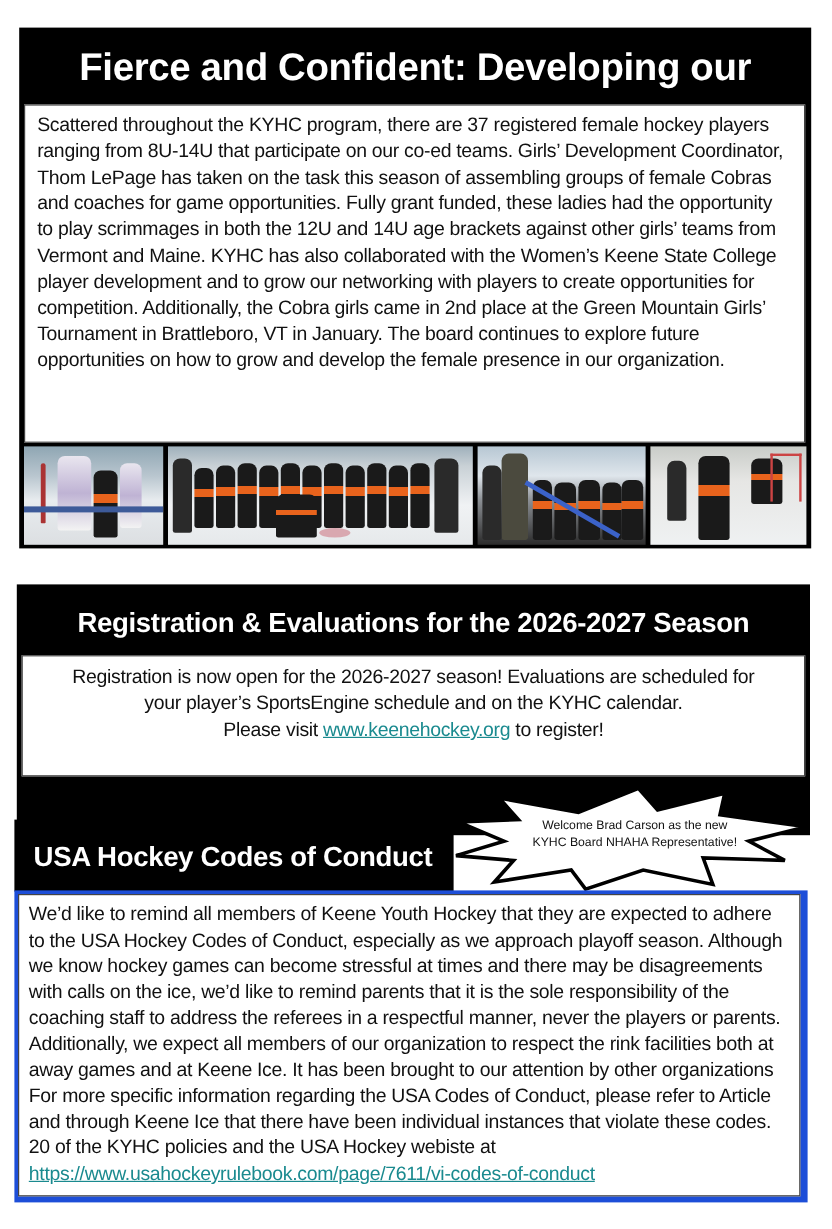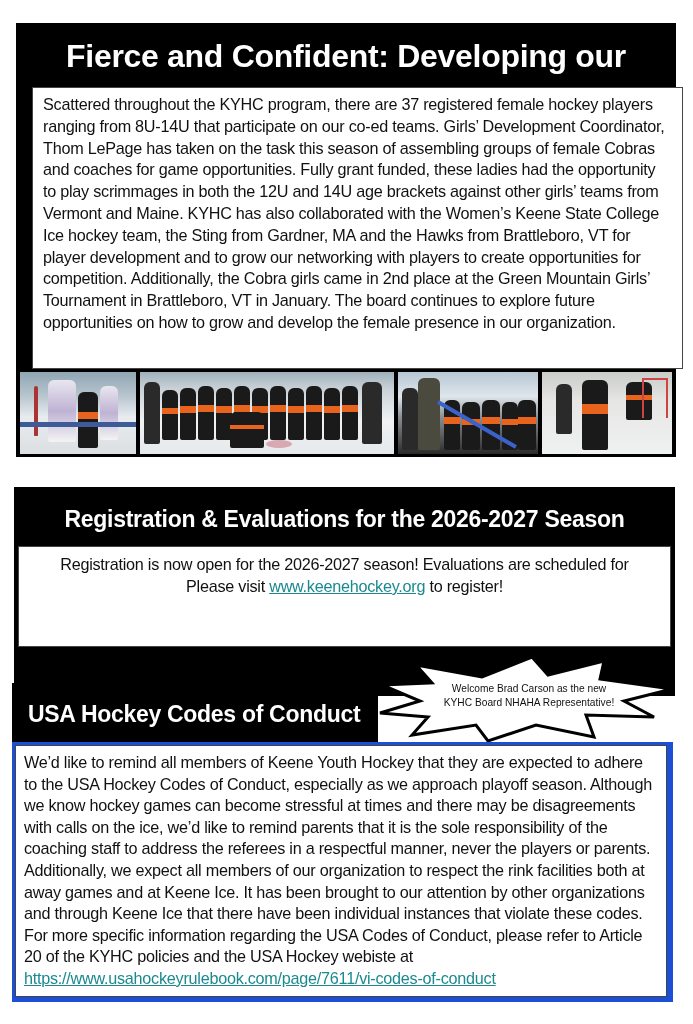--- a/index.html
+++ b/index.html
@@ -2,21 +2,21 @@
 <html><head>
   <meta charset="utf-8">
   <style>
     * { box-sizing: border-box; margin: 0; padding: 0; }
     html, body { width: 693px; height: 1024px; background: #ffffff; overflow: hidden; }
     body { position: relative; font-family: "Liberation Sans", sans-serif; color: #111; }
 
     
     .sec1 { position: absolute; left: 16px; top: 23px; width: 660px; height: 434px; background: #000; }
     .sec1 .title { position: absolute; left: 0; top: 0; width: 660px; height: 64px; color: #fff; font-size: 32px; font-weight: bold; text-align: center; line-height: 66px; letter-spacing: -0.3px; }
-    .sec1 .body { position: absolute; left: 4px; top: 64px; width: 651px; height: 282px; background: #fff; border: 1px solid #444; padding: 6px 0 0 10px; font-size: 16.2px; line-height: 21.8px; letter-spacing: -0.25px; margin-left: 12px; }
+    .sec1 .body { position: absolute; left: 4px; top: 64px; width: 651px; height: 282px; background: #fff; border: 1px solid #444; padding: 6px 0 0 10px; font-size: 16.2px; line-height: 21.8px; letter-spacing: -0.25px; }
     .photos { position: absolute; left: 4px; top: 349px; width: 652px; height: 82px; display: flex; gap: 4px; }
     .photo { height: 100%; position: relative; overflow: hidden; }
     .ph1 { width: 116px; background: linear-gradient(180deg, #8fa6b3 0%, #b9c6cf 30%, #e8ecef 55%, #dcdfe2 100%); }
     .ph2 { width: 254px; background: linear-gradient(180deg, #9fb0bb 0%, #c9d1d6 20%, #f0f2f4 60%, #e6e9eb 100%); }
     .ph3 { width: 140px; background: linear-gradient(180deg, #b7c7d3 0%, #dfe6ec 30%, #8a8e93 55%, #2b2b2b 100%); }
     .ph4 { width: 130px; background: linear-gradient(180deg, #c9ccc8 0%, #e6e6e4 35%, #eff1f2 100%); }
     .fig { position: absolute; border-radius: 6px 6px 2px 2px; }
     .jersey { background: linear-gradient(180deg, #1a1a1a 0%, #1a1a1a 35%, #e8631c 35%, #e8631c 48%, #1a1a1a 48%, #1a1a1a 100%); }
     .white-j { background: linear-gradient(180deg, #e9e6ef 0%, #bfb3d4 50%, #f3f3f3 100%); }
     .dark { background: #2a2a2a; }
@@ -40,21 +40,20 @@
 
 <section class="sec1">
   <h1 class="title">Fierce and Confident: Developing our Female Athletes</h1>
   <div class="body">
     <div>Scattered throughout the KYHC program, there are 37 registered female hockey players</div>
     <div>ranging from 8U-14U that participate on our co-ed teams.  Girls’ Development Coordinator,</div>
     <div>Thom LePage has taken on the task this season of assembling groups of female Cobras</div>
     <div>and coaches for game opportunities.  Fully grant funded, these ladies had the opportunity</div>
     <div>to play scrimmages in both the 12U and 14U age brackets against other girls’ teams from</div>
     <div>Vermont and Maine.  KYHC has also collaborated with the Women’s Keene State College</div>
-    <div>Ice hockey team, the Sting from Gardner, MA and the Hawks from Brattleboro, VT for</div>
     <div>player development and to grow our networking with players to create opportunities for</div>
     <div>competition. Additionally, the Cobra girls came in 2nd place at the Green Mountain Girls’</div>
     <div>Tournament in Brattleboro, VT in January.  The board continues to explore future</div>
     <div>opportunities on how to grow and develop the female presence in our organization.</div>
   </div>
   <div class="photos">
     <div class="photo ph1" title="goalie and players at the net">
       <div class="fig white-j" style="left:28px;top:8px;width:28px;height:62px;"></div>
       <div class="fig dark" style="left:14px;top:14px;width:4px;height:50px;background:#a33;"></div>
       <div class="fig jersey" style="left:58px;top:20px;width:20px;height:56px;"></div>
@@ -94,20 +93,21 @@
       <div class="fig jersey" style="left:84px;top:10px;width:26px;height:38px;"></div>
       <div style="position:absolute;left:100px;top:6px;width:26px;height:40px;border:2px solid #c44;border-bottom:none;"></div>
     </div>
   </div>
 </section>
 
 <section class="sec2">
   <h2 class="title">Registration &amp; Evaluations for the 2026-2027 Season</h2>
   <div class="body">
     <div>Registration is now open for the 2026-2027 season!  Evaluations are scheduled for</div>
+    <div>your player’s SportsEngine schedule and on the KYHC calendar.</div>
     <div><span>Please visit </span><a class="link">www.keenehockey.org</a><span> to register!</span></div>
   </div>
 </section>
 
 <svg class="burst" viewBox="0 0 310 90" xmlns="http://www.w3.org/2000/svg">
   <polygon points="10,30 60,28 44,10 110,22 160,2 176,20 232,6 228,24 300,34 252,46 282,62 214,60 222,82 164,70 116,86 104,70 40,80 56,62 8,58 48,46" fill="#ffffff" stroke="#000" stroke-width="3" stroke-linejoin="miter"></polygon>
 </svg>
 <div class="burst-text">
   <div>Welcome Brad Carson as the new</div>
   <div>KYHC Board NHAHA Representative!</div>
@@ -116,18 +116,18 @@
 <div class="sec3-title">USA Hockey Codes of Conduct</div>
 <section class="sec3">
   <div class="body">
     <div>We’d like to remind all members of Keene Youth Hockey that they are expected to adhere</div>
     <div>to the USA Hockey Codes of Conduct, especially as we approach playoff season.  Although</div>
     <div>we know hockey games can become stressful at times and there may be disagreements</div>
     <div>with calls on the ice, we’d like to remind parents that it is the sole responsibility of the</div>
     <div>coaching staff to address the referees in a respectful manner, never the players or parents.</div>
     <div>Additionally, we expect all members of our organization to respect the rink facilities both at</div>
     <div>away games and at Keene Ice.  It has been brought to our attention by other organizations</div>
+    <div>For more specific information regarding the USA Codes of Conduct, please refer to Article</div>
     <div>and through Keene Ice that there have been individual instances that violate these codes.</div>
-    <div>For more specific information regarding the USA Codes of Conduct, please refer to Article</div>
     <div>20 of the KYHC policies and the USA Hockey webiste at</div>
     <div><a class="link">https://www.usahockeyrulebook.com/page/7611/vi-codes-of-conduct</a></div>
   </div>
 </section>
 
 </body></html>

